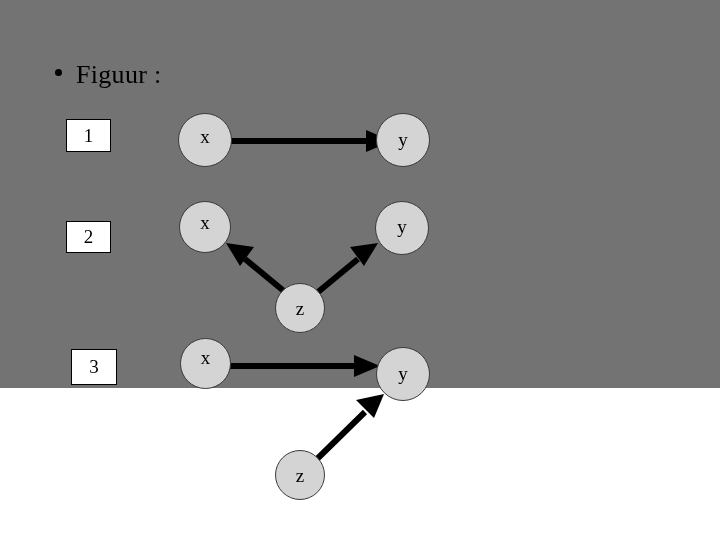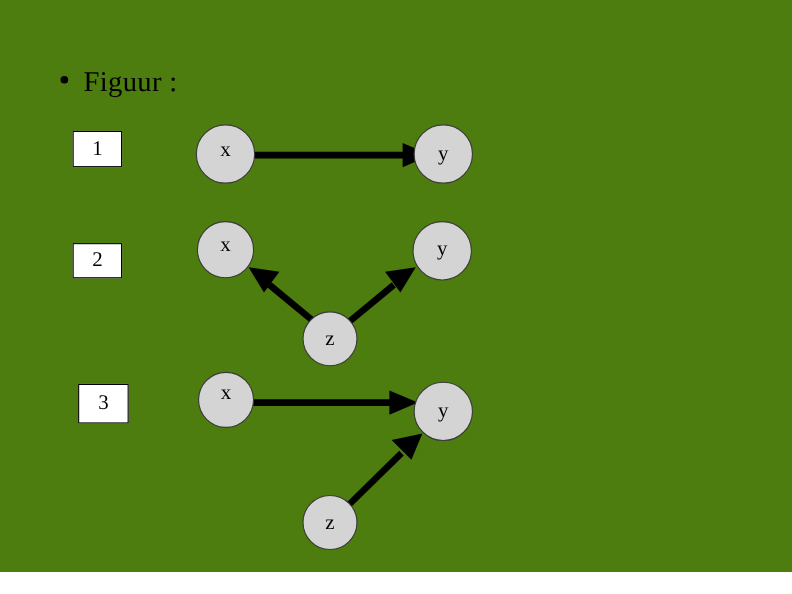--- a/index.html
+++ b/index.html
@@ -13,22 +13,22 @@
     overflow: hidden;
     font-family: "Liberation Serif", "DejaVu Serif", serif;
     position: relative;
   }
 
   #slide {
     position: absolute;
     left: 0;
     top: 0;
     width: 720px;
-    height: 520px;
-    background: #4d7c0f;
+    height: 388px;
+    background: #737373;
   }
 
   
   .title-row {
     position: absolute;
     left: 55px;
     top: 62px;
     display: flex;
     align-items: baseline;
     gap: 14px;

